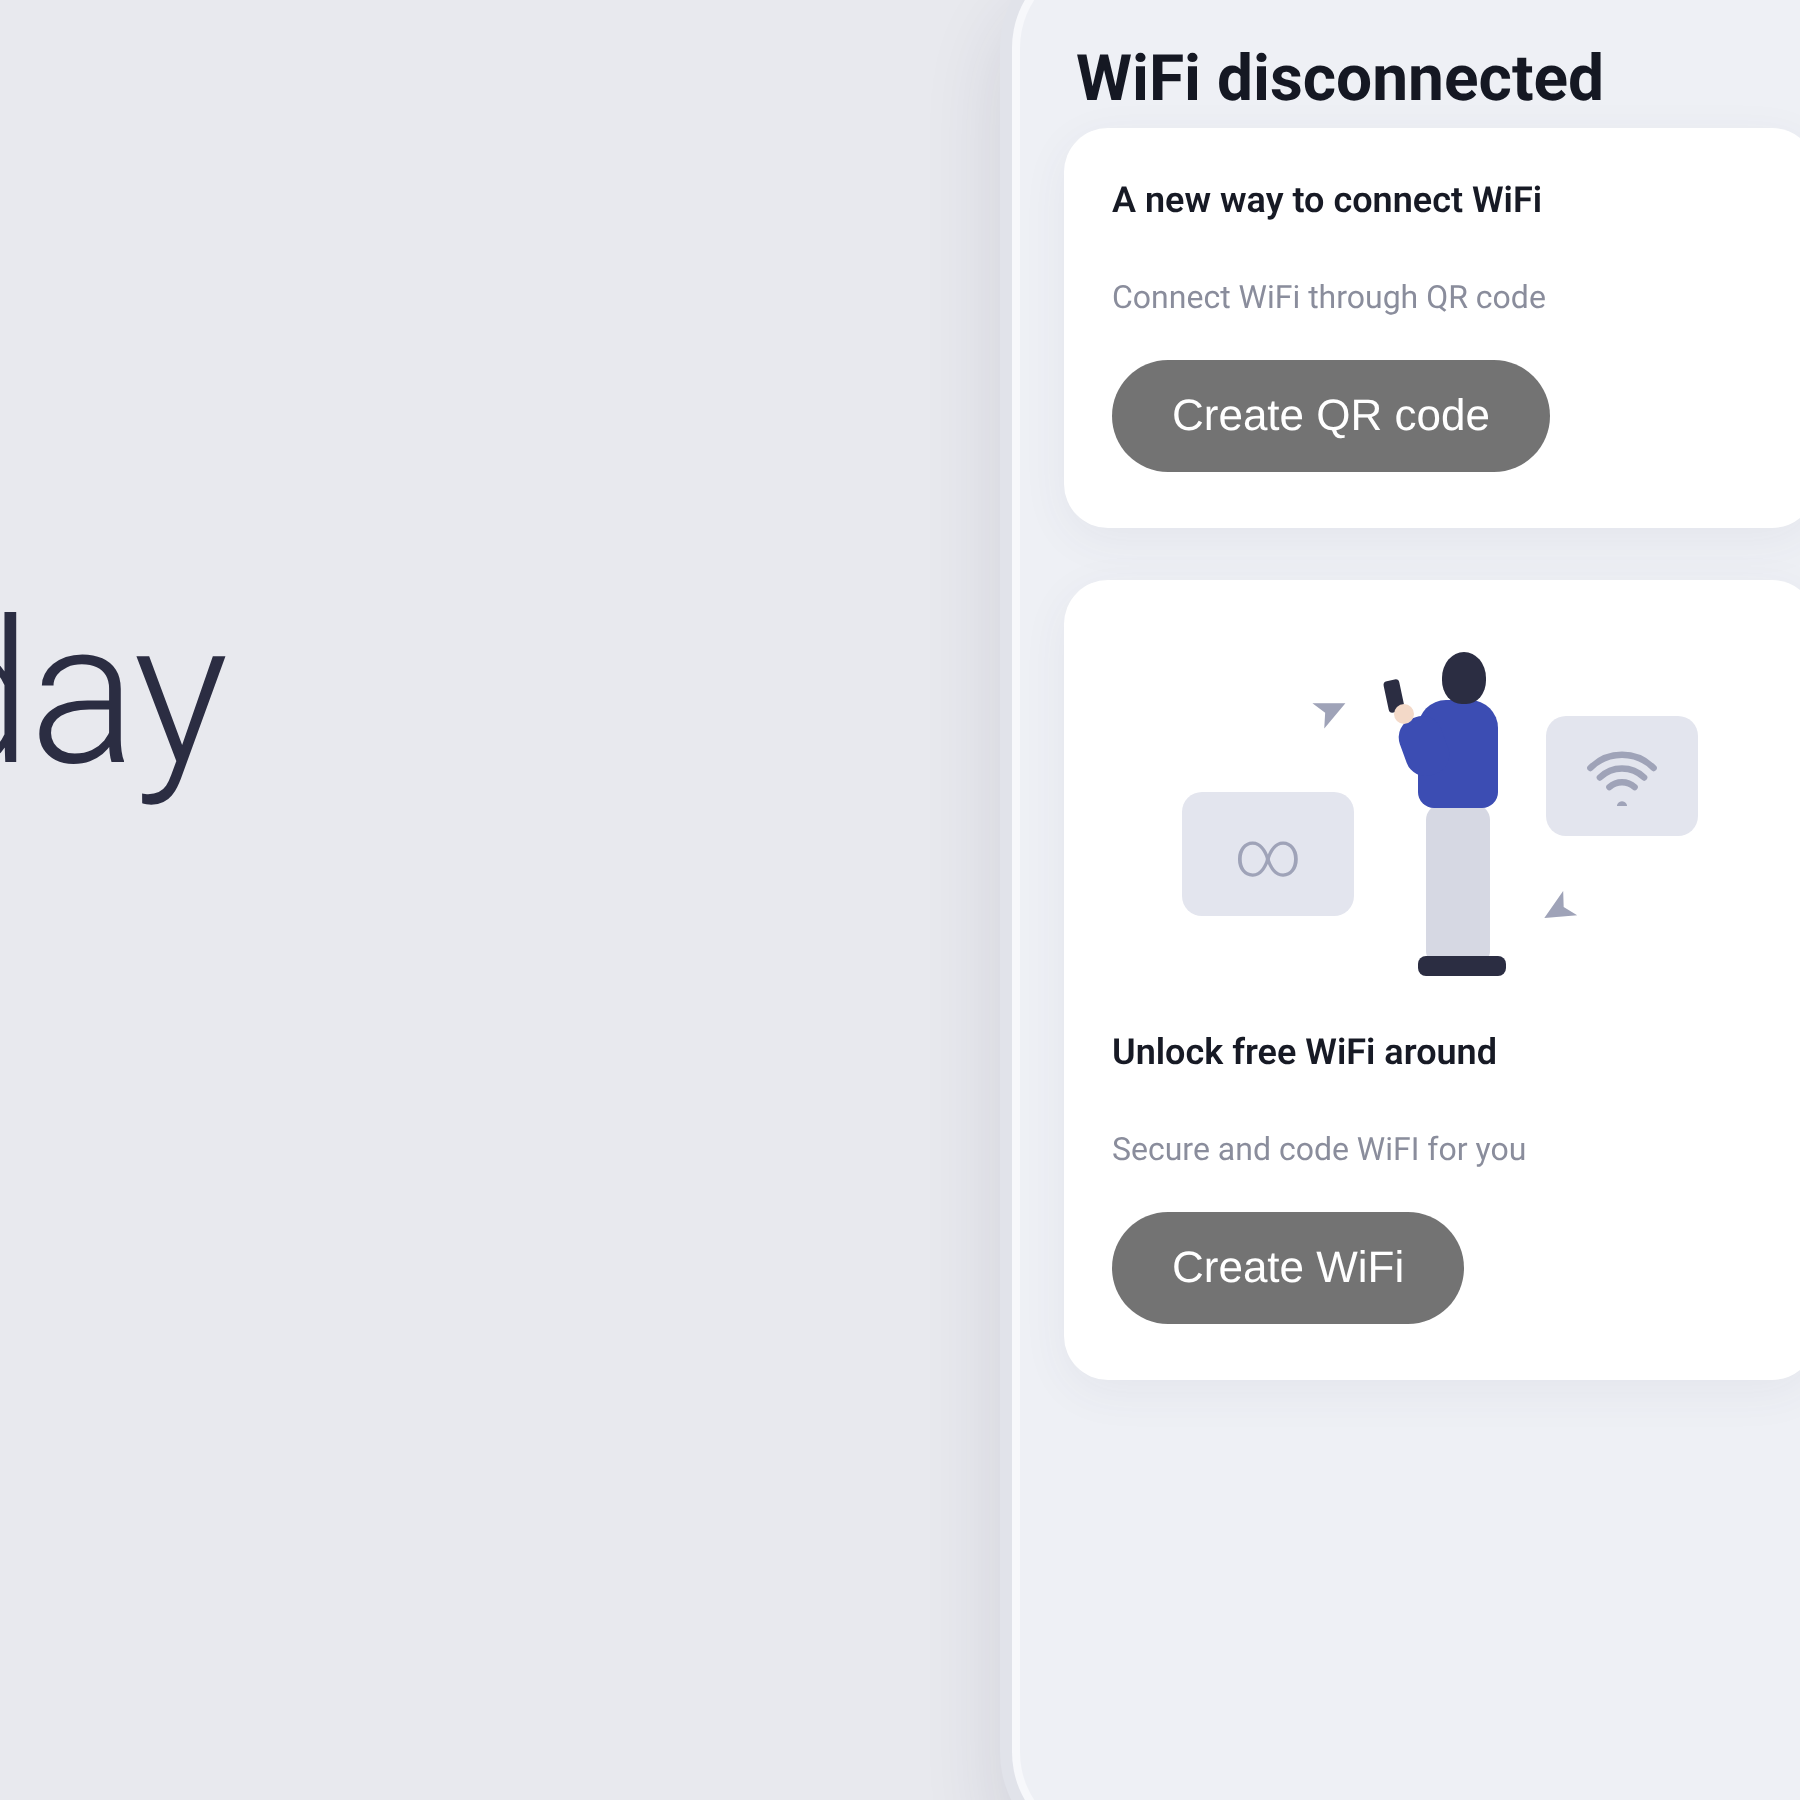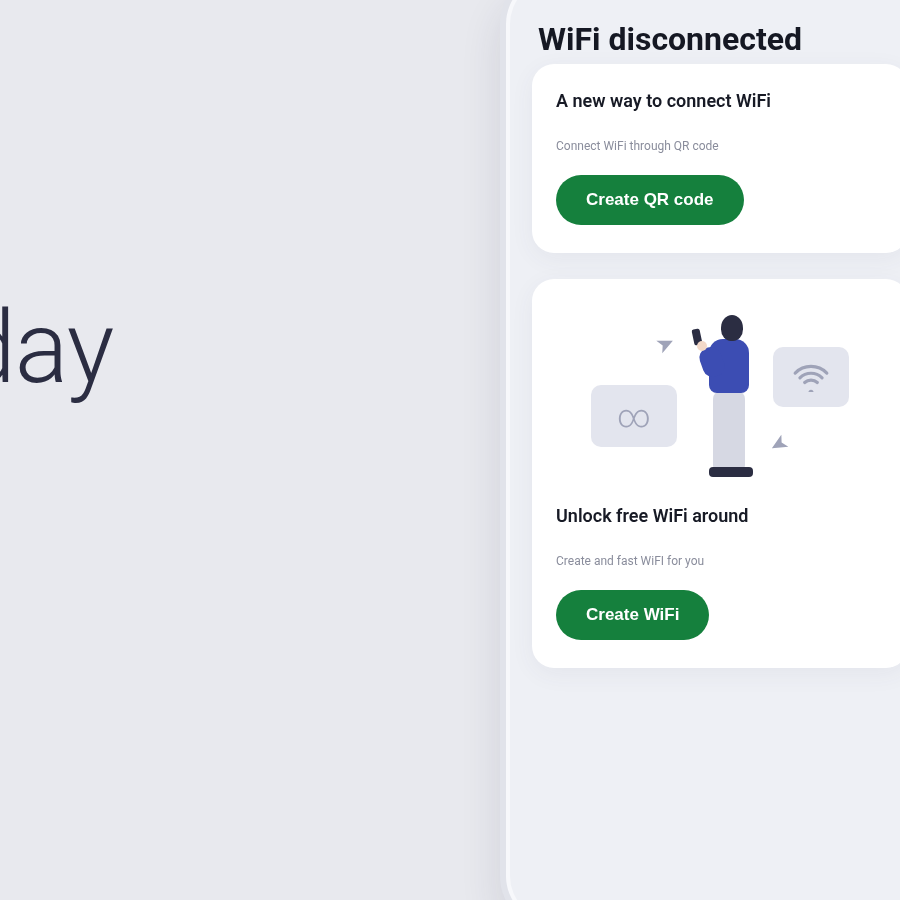--- a/index.html
+++ b/index.html
@@ -54,31 +54,31 @@
     margin-bottom: 26px;
     box-shadow: 0 6px 24px rgba(60,70,110,0.06);
   }
   .card-title {
     font-size: 18px;
     font-weight: 600;
     color: #171a25;
     margin-bottom: 6px;
   }
   .card-sub {
-    font-size: 12px;
+    font-size: 16px;
     color: #8a8d9c;
     margin-bottom: 22px;
     margin-top: 28px;
   }
   .btn {
     display: inline-block;
-    background: #15803d;
+    background: #737373;
     color: #ffffff;
-    font-size: 17px;
-    font-weight: 700;
+    font-size: 22px;
+    font-weight: 400;
     padding: 15px 30px;
     border-radius: 999px;
     border: none;
     cursor: pointer;
   }
   .illustration {
     display: flex;
     align-items: center;
     justify-content: center;
     gap: 18px;
@@ -204,17 +204,17 @@
       <div class="illus-card illus-right illus-wifi">
         <svg viewBox="0 0 24 18">
           <path d="M12 17 a1.6 1.6 0 1 0 0.001 0 Z" fill="#9fa3b8"></path>
           <path d="M5 9.5 a10 10 0 0 1 14 0" fill="none" stroke="#9fa3b8" stroke-width="2" stroke-linecap="round"></path>
           <path d="M8 12.5 a6 6 0 0 1 8 0" fill="none" stroke="#9fa3b8" stroke-width="2" stroke-linecap="round"></path>
           <path d="M2 6.5 a14 14 0 0 1 20 0" fill="none" stroke="#9fa3b8" stroke-width="2" stroke-linecap="round"></path>
         </svg>
       </div>
     </div>
     <div class="card-title">Unlock free WiFi around</div>
-    <div class="card-sub">Create and fast WiFI for you</div>
+    <div class="card-sub">Secure and code WiFI for you</div>
     <button class="btn">Create WiFi</button>
   </div>
 
 </div>
 
 </body></html>

